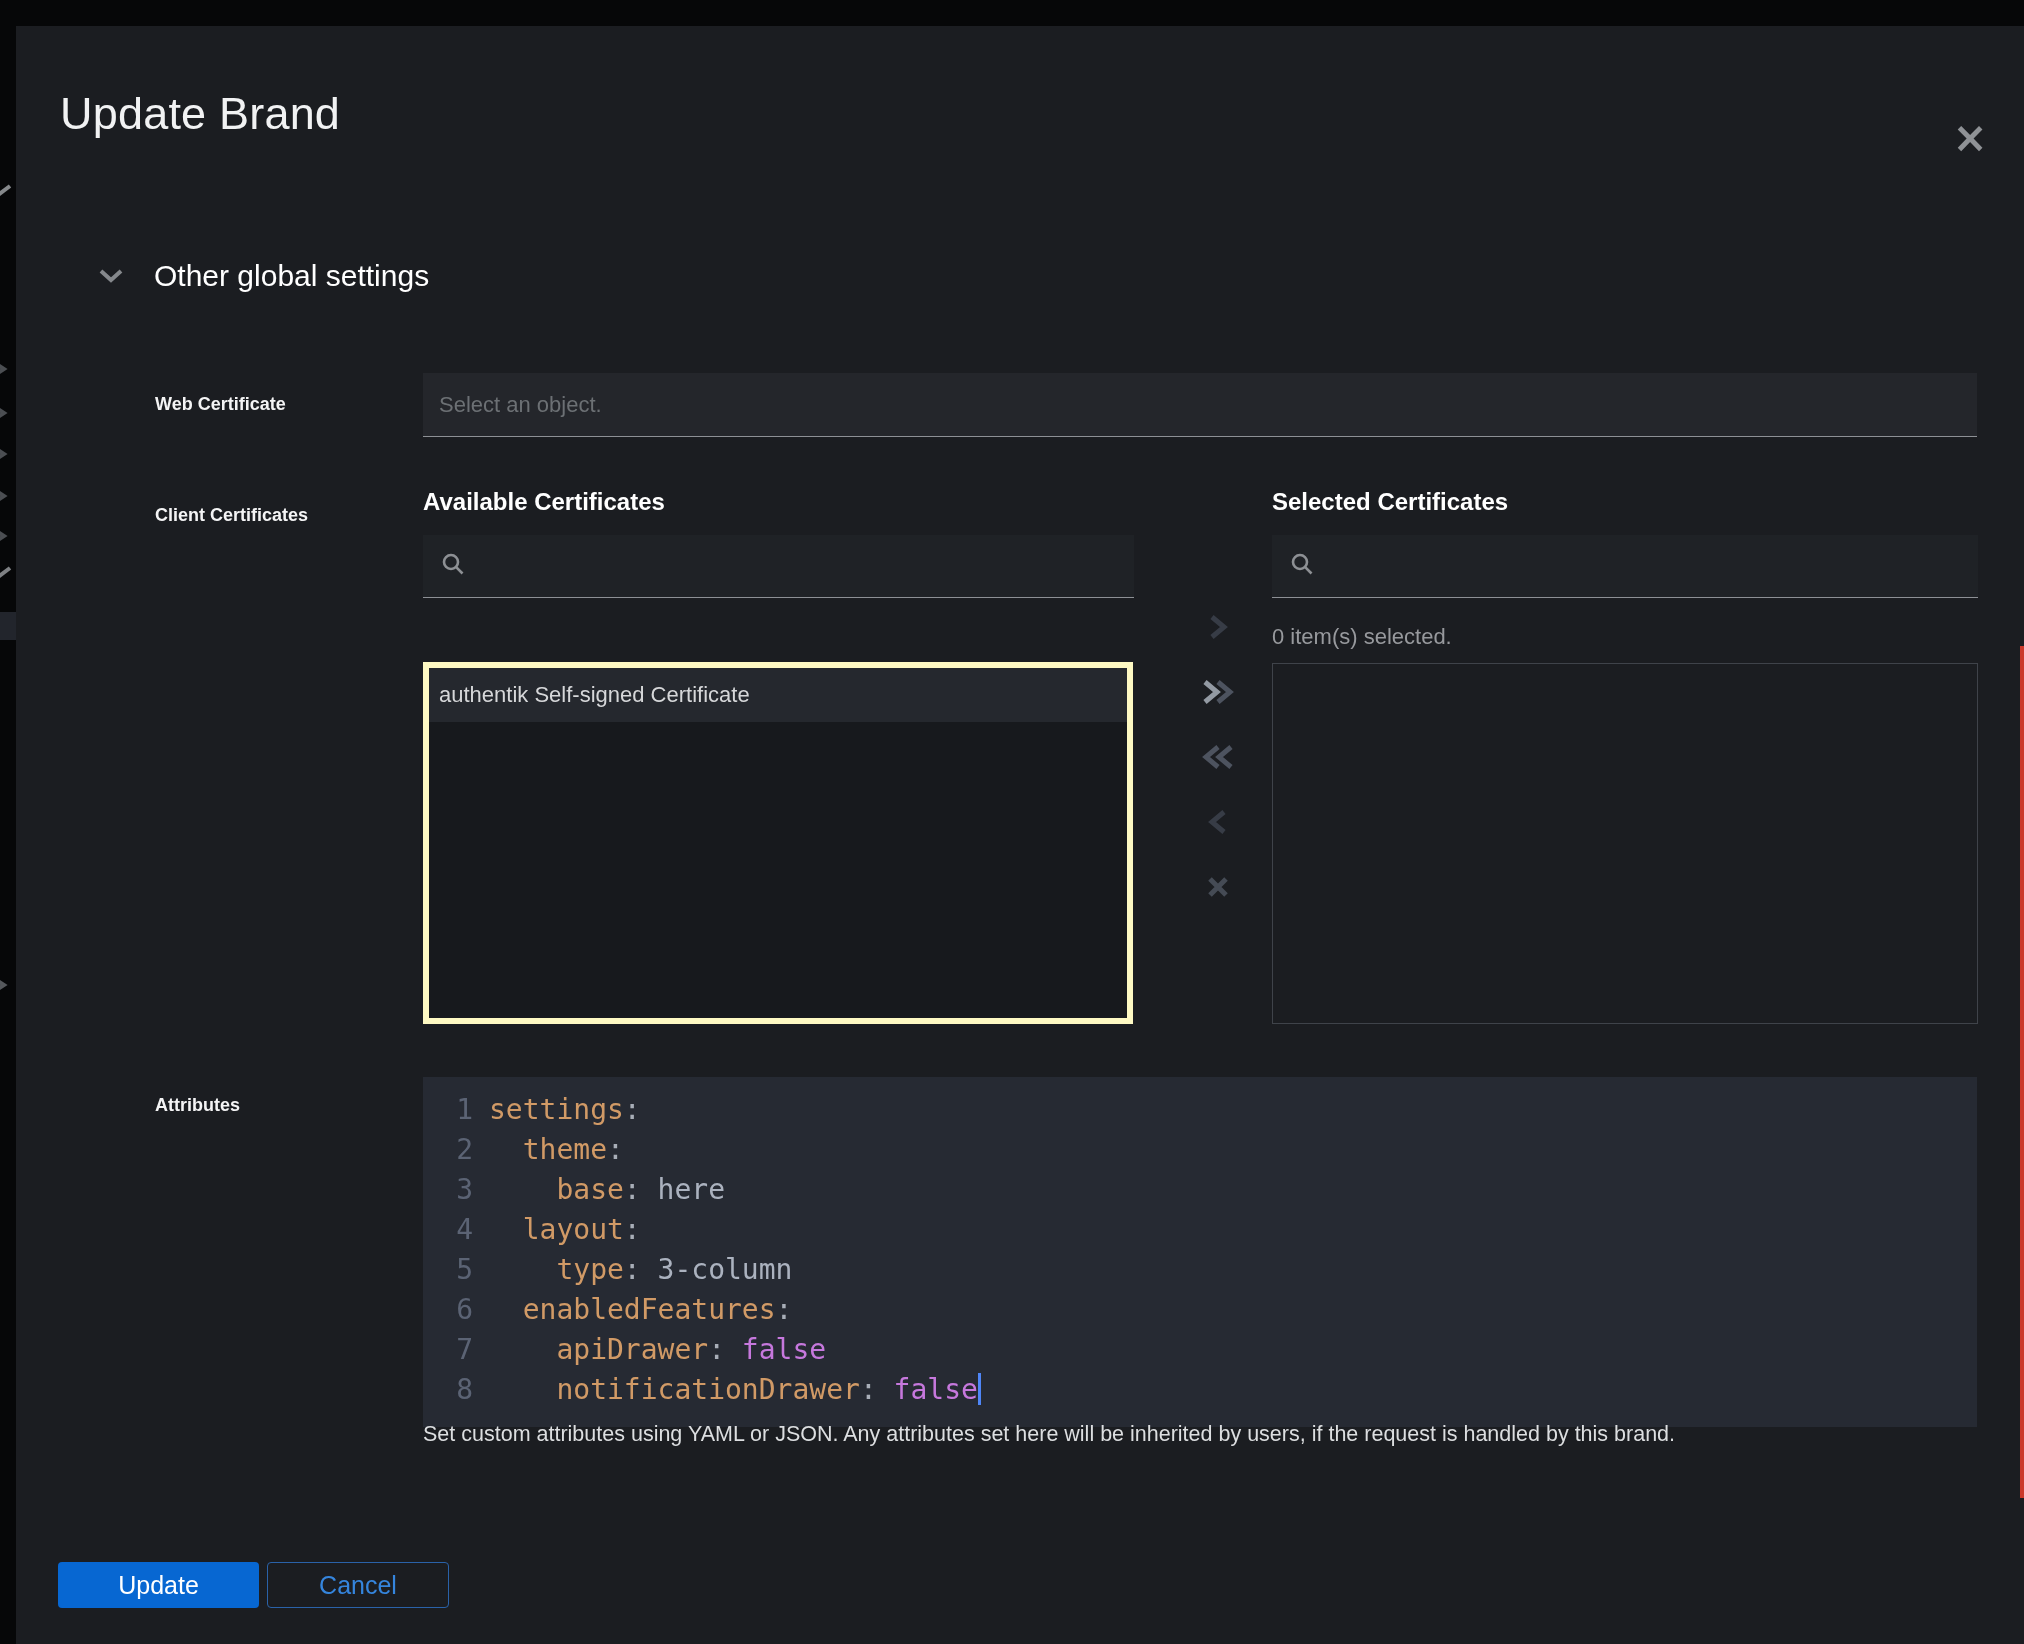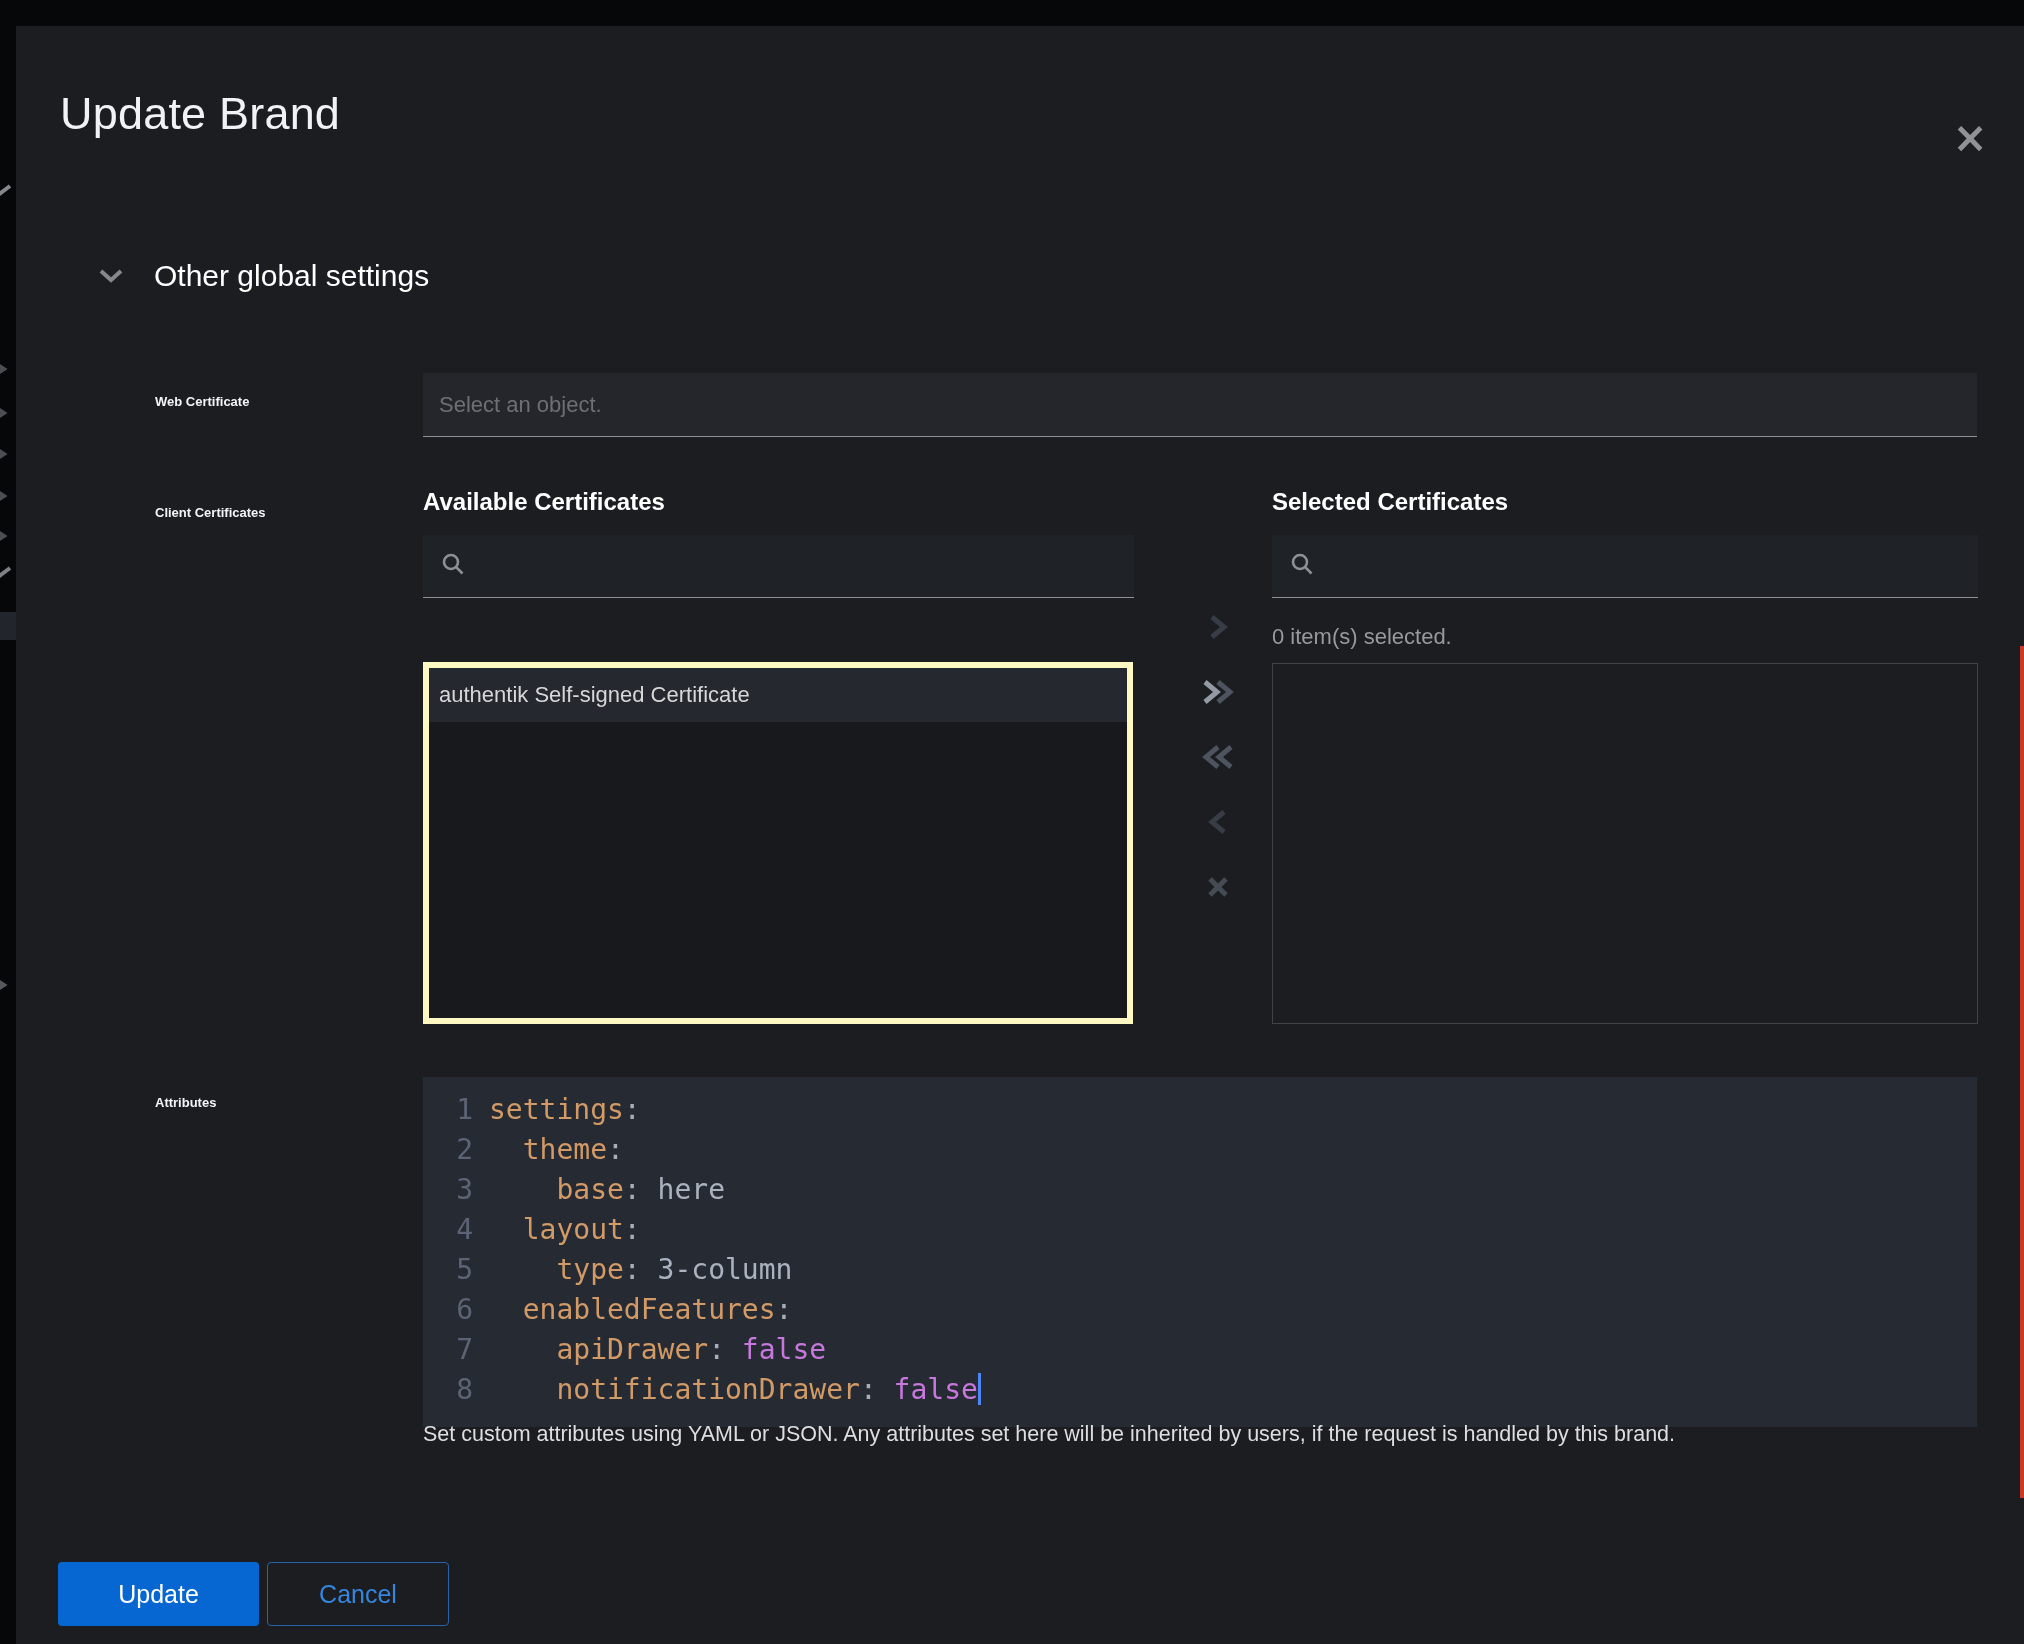--- a/index.html
+++ b/index.html
@@ -19,21 +19,21 @@
   
   .modal { position:absolute; left:16px; top:18px; width:2008px; height:1620px; background:#1b1d21; z-index:2; }
   .modal-title { position:absolute; left:44px; top:62px; font-size:45px; font-weight:500; color:#f1f2f3; letter-spacing:.2px; }
   .close-btn { position:absolute; left:1926px; top:84px; width:56px; height:56px; background:none; border:none; cursor:pointer;
                color:#8f9296; font-size:42px; font-weight:bold; line-height:56px; text-align:center; font-family:"DejaVu Sans",sans-serif; }
 
   .section-row { position:absolute; left:80px; top:228px; height:44px; display:flex; align-items:center; cursor:pointer; }
   .section-chevron { width:30px; display:flex; justify-content:center; margin-right:28px; }
   .section-label { font-size:30px; color:#ffffff; font-weight:400; }
 
-  .form-label { position:absolute; left:139px; width:270px; font-size:13px; font-weight:bold; color:#f4f4f5; }
+  .form-label { position:absolute; left:139px; width:270px; font-size:18px; font-weight:bold; color:#f4f4f5; }
   .lbl-webcert { top:368px; }
   .lbl-clientcerts { top:479px; }
   .lbl-attributes { top:1069px; }
 
   .input-box { position:absolute; background:#24262b; border:none; border-bottom:1px solid #8d9095; }
   .web-input { left:407px; top:347px; width:1554px; height:64px; color:#e0e0e0; font-size:22px; padding:0 16px; }
   .web-input::placeholder { color:#6c7074; opacity:1; }
 
   .dls-header { position:absolute; font-size:24px; font-weight:bold; color:#ffffff; }
   .hdr-available { left:407px; top:462px; }
@@ -67,21 +67,21 @@
   .cm-code { white-space:pre; margin-left:16px; color:#abb2bf; }
   .cm-key { color:#d19a66; }
   .cm-sep { color:#a8aeb8; }
   .v-plain { color:#abb2bf; }
   .v-kw { color:#c678dd; }
   .cm-cursor { display:inline-block; width:3px; height:32px; background:#4f86f7; vertical-align:-6px; }
 
   .help-text { position:absolute; left:407px; top:1396px; width:1560px; font-size:21.5px; color:#dcdee0; }
 
   
-  .btn { position:absolute; top:1536px; height:64px; font-size:25px; border-radius:4px; cursor:pointer; font-family:inherit; }
+  .btn { position:absolute; top:1536px; height:46px; font-size:25px; border-radius:4px; cursor:pointer; font-family:inherit; }
   .btn-update { left:42px; width:201px; background:#0767d2; color:#ffffff; border:none; }
   .btn-cancel { left:251px; width:182px; background:transparent; color:#3585dd; border:1px solid #2a62a9; }
 </style>
 </head>
 <body>
 
 <div class="screen">
 
   <div class="bg-top"></div>
   <div class="bg-bottom"></div>

